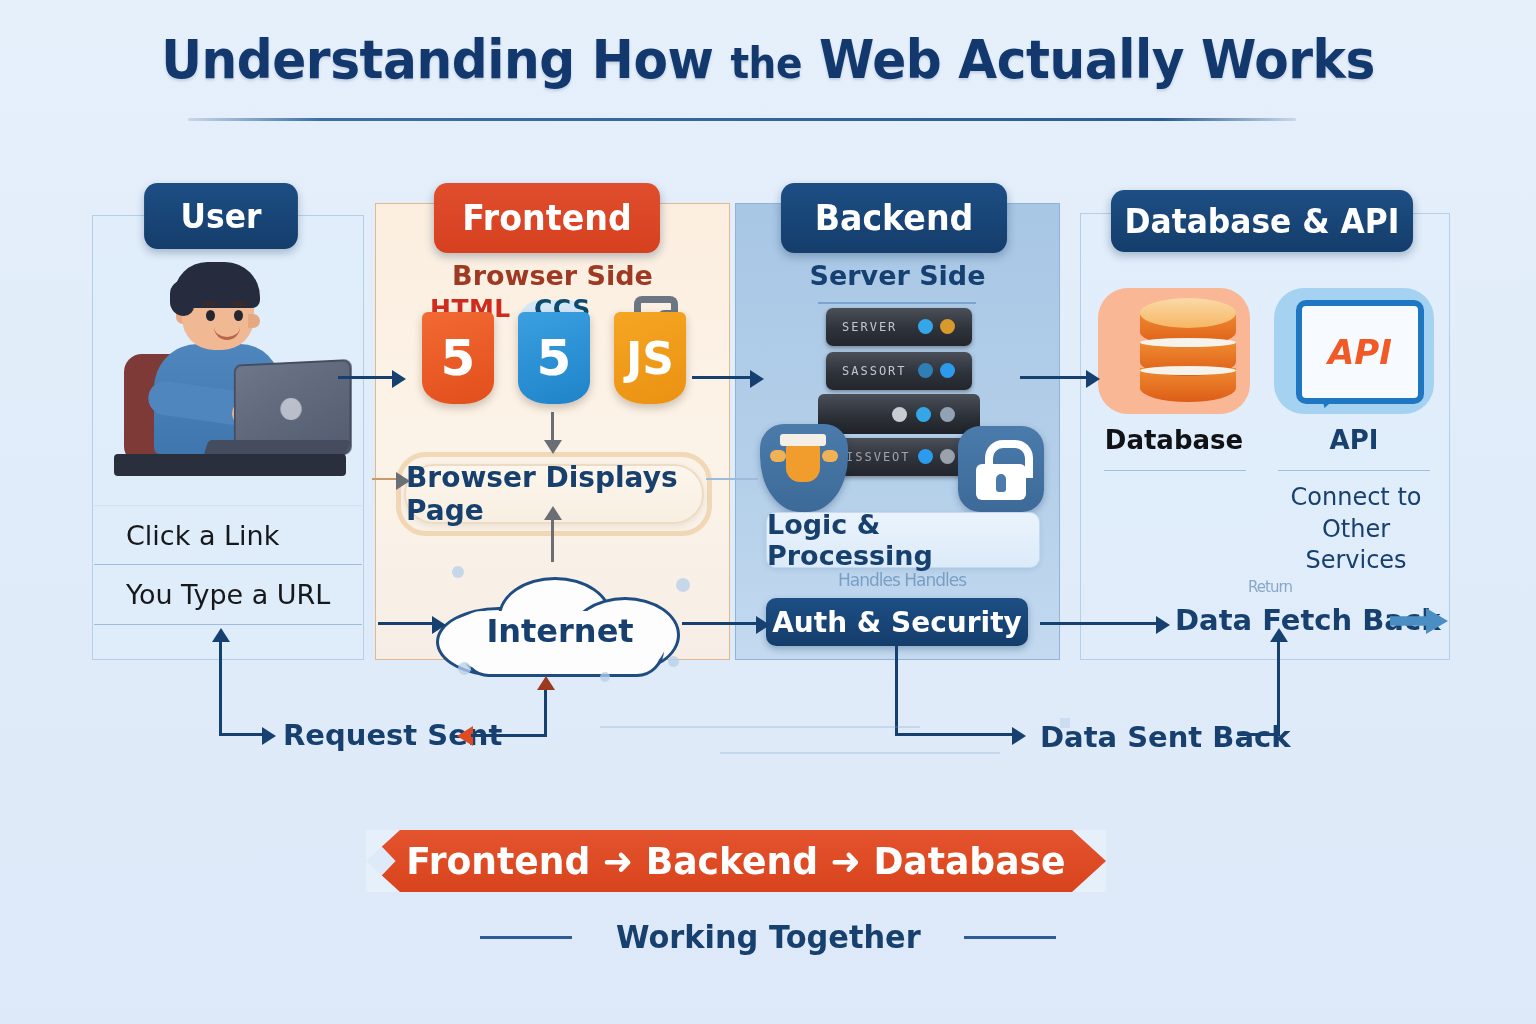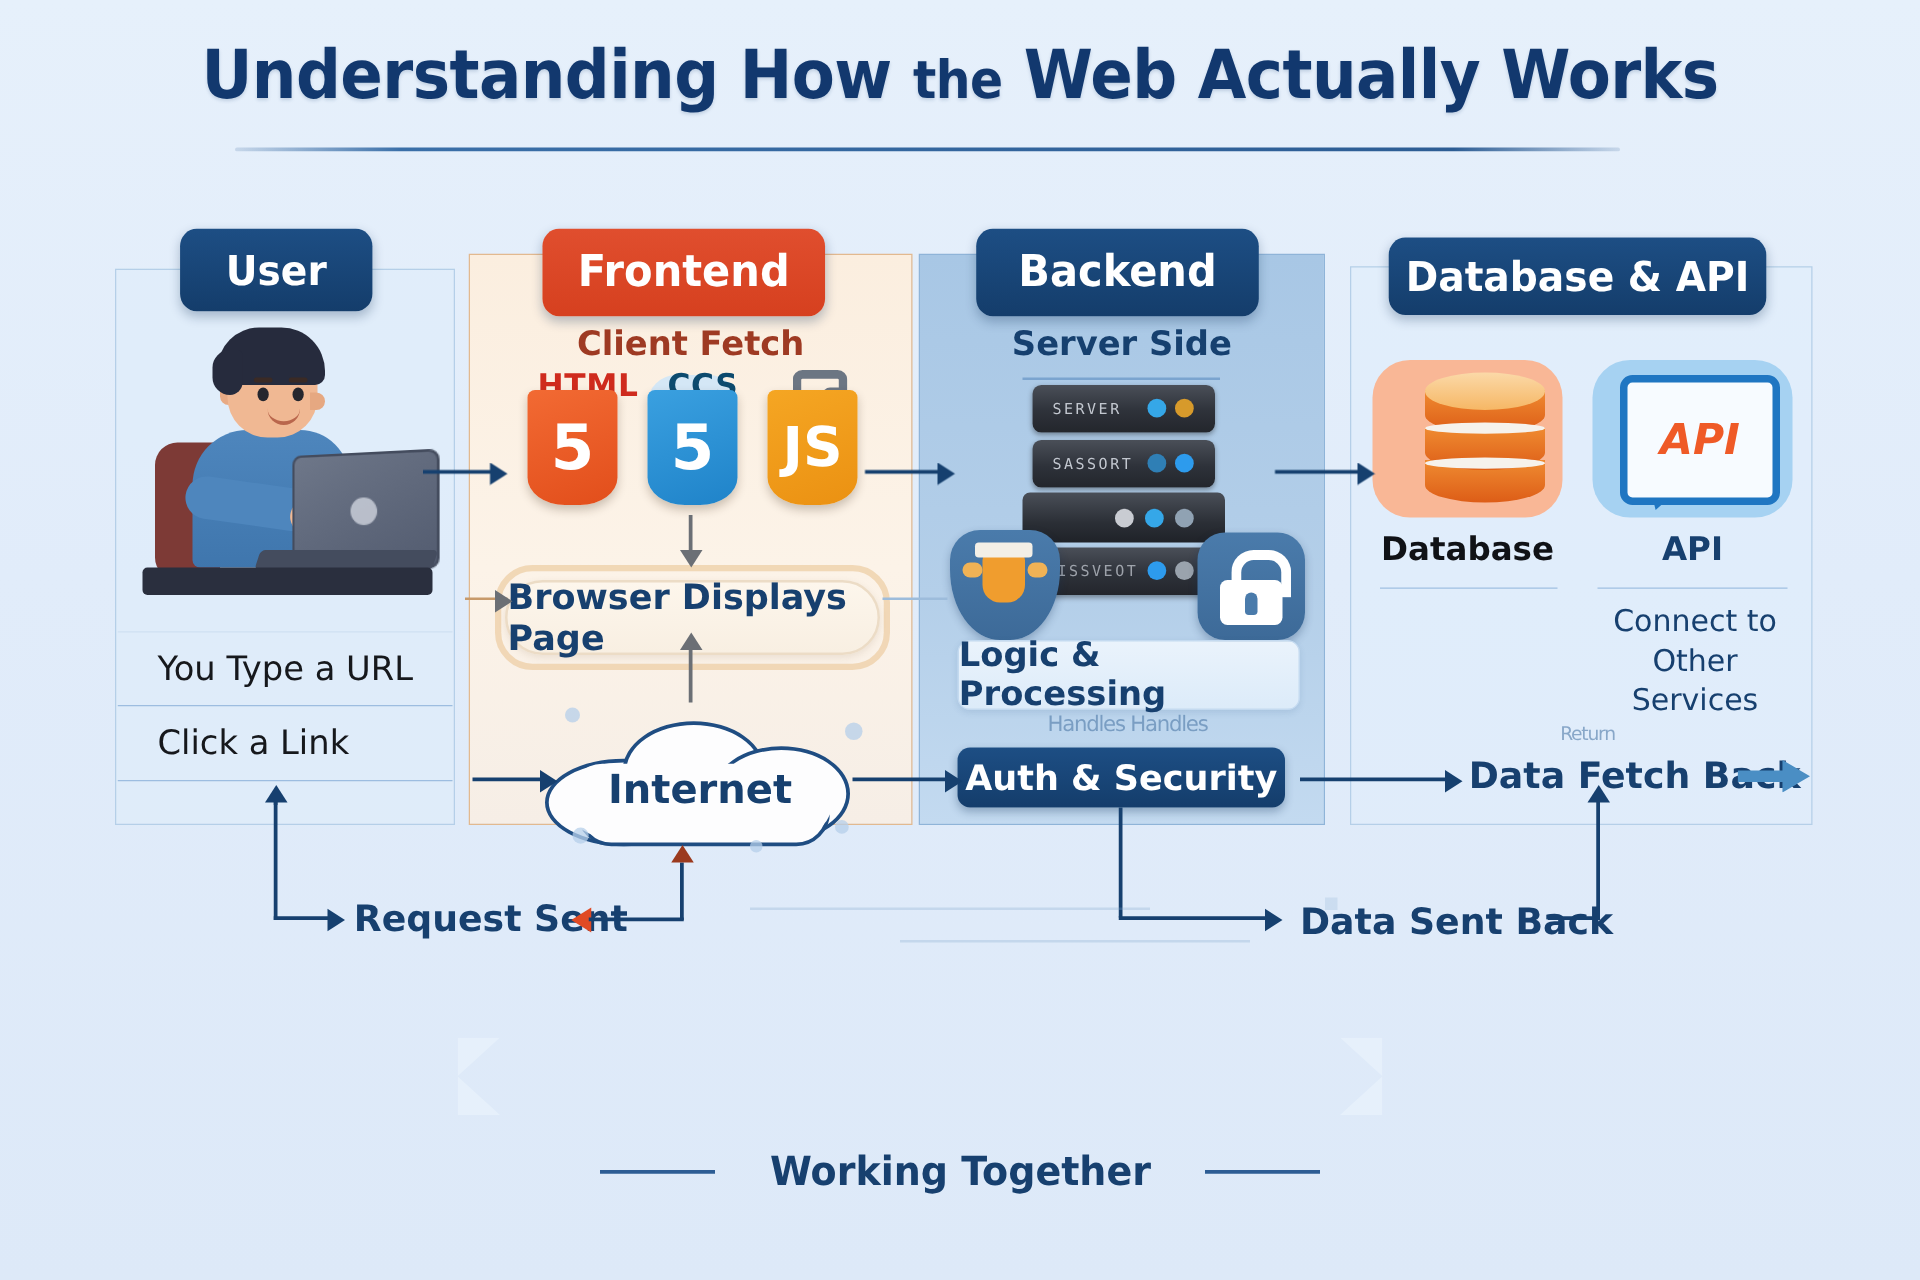--- a/index.html
+++ b/index.html
@@ -236,21 +236,21 @@
   <div class="panel panel-user"></div>
   <div class="panel panel-front"></div>
   <div class="panel panel-back"></div>
   <div class="panel panel-db"></div>
 
   <div class="badge badge-navy badge-user">User</div>
   <div class="badge badge-red badge-front">Frontend</div>
   <div class="badge badge-navy badge-back">Backend</div>
   <div class="badge badge-navy badge-db">Database &amp; API</div>
 
-  <div class="subcap subcap-front">Client Fetch</div>
+  <div class="subcap subcap-front">Browser Side</div>
   <div class="subcap subcap-back">Server Side</div>
   <div class="subcap-rule"></div>
 
   <div class="user-art">
     <div class="u-chair"></div>
     <div class="u-body"></div>
     <div class="u-ear"></div>
     <div class="u-head"></div>
     <div class="u-nose"></div>
     <div class="u-hair"></div>
@@ -263,22 +263,22 @@
     <div class="u-arm"></div>
     <div class="u-hand"></div>
     <div class="u-lap-screen">
       <div class="u-lap-logo"></div>
     </div>
     <div class="u-lap-base"></div>
     <div class="u-desk"></div>
   </div>
 
   <div class="ulist">
+    <div class="row">Click a Link</div>
     <div class="row">You Type a URL</div>
-    <div class="row">Click a Link</div>
   </div>
 
   <div class="logos">
     <div class="logo-tag tag-html">HTML</div>
     <div class="css-cap"></div>
     <div class="logo-tag tag-ccs">CCS</div>
     <div class="js-clip"></div>
     <div class="js-clip2"></div>
     <div class="logo html">5</div>
     <div class="logo css">5</div>
@@ -410,20 +410,23 @@
   <div class="ln lnv" style="left:1277px;top:640px;height:94px;"></div>
   <div class="arw arw-u" style="left:1270px;top:628px;"></div>
 
   <div class="ln lnv" style="left:219px;top:640px;height:4px;"></div>
   <div class="arw arw-u" style="left:212px;top:628px;"></div>
 
   <div class="noise" style="left:600px;top:726px;width:320px;height:2px;"></div>
   <div class="noise" style="left:720px;top:752px;width:280px;height:2px;"></div>
   <div class="noise" style="left:1060px;top:718px;width:10px;height:10px;opacity:.2;"></div>
 
+  <div class="ribbon">
+    <span class="ribbon-txt">Frontend ➜ Backend ➜ Database</span>
+  </div>
   <div class="ribbon-notch-l"></div>
   <div class="ribbon-notch-r"></div>
 
   <div class="footer">
     <span class="footer-rule"></span>
     <span class="footer-txt">Working Together</span>
     <span class="footer-rule"></span>
   </div>
 
 </div>

